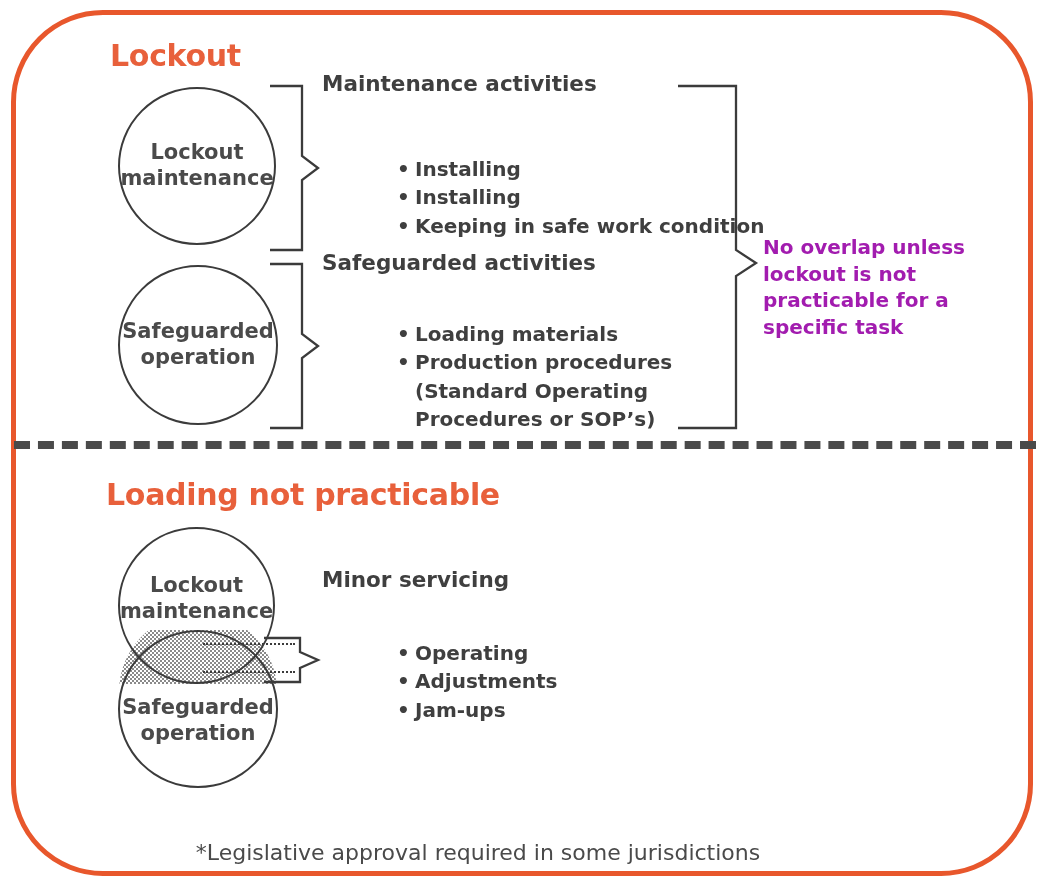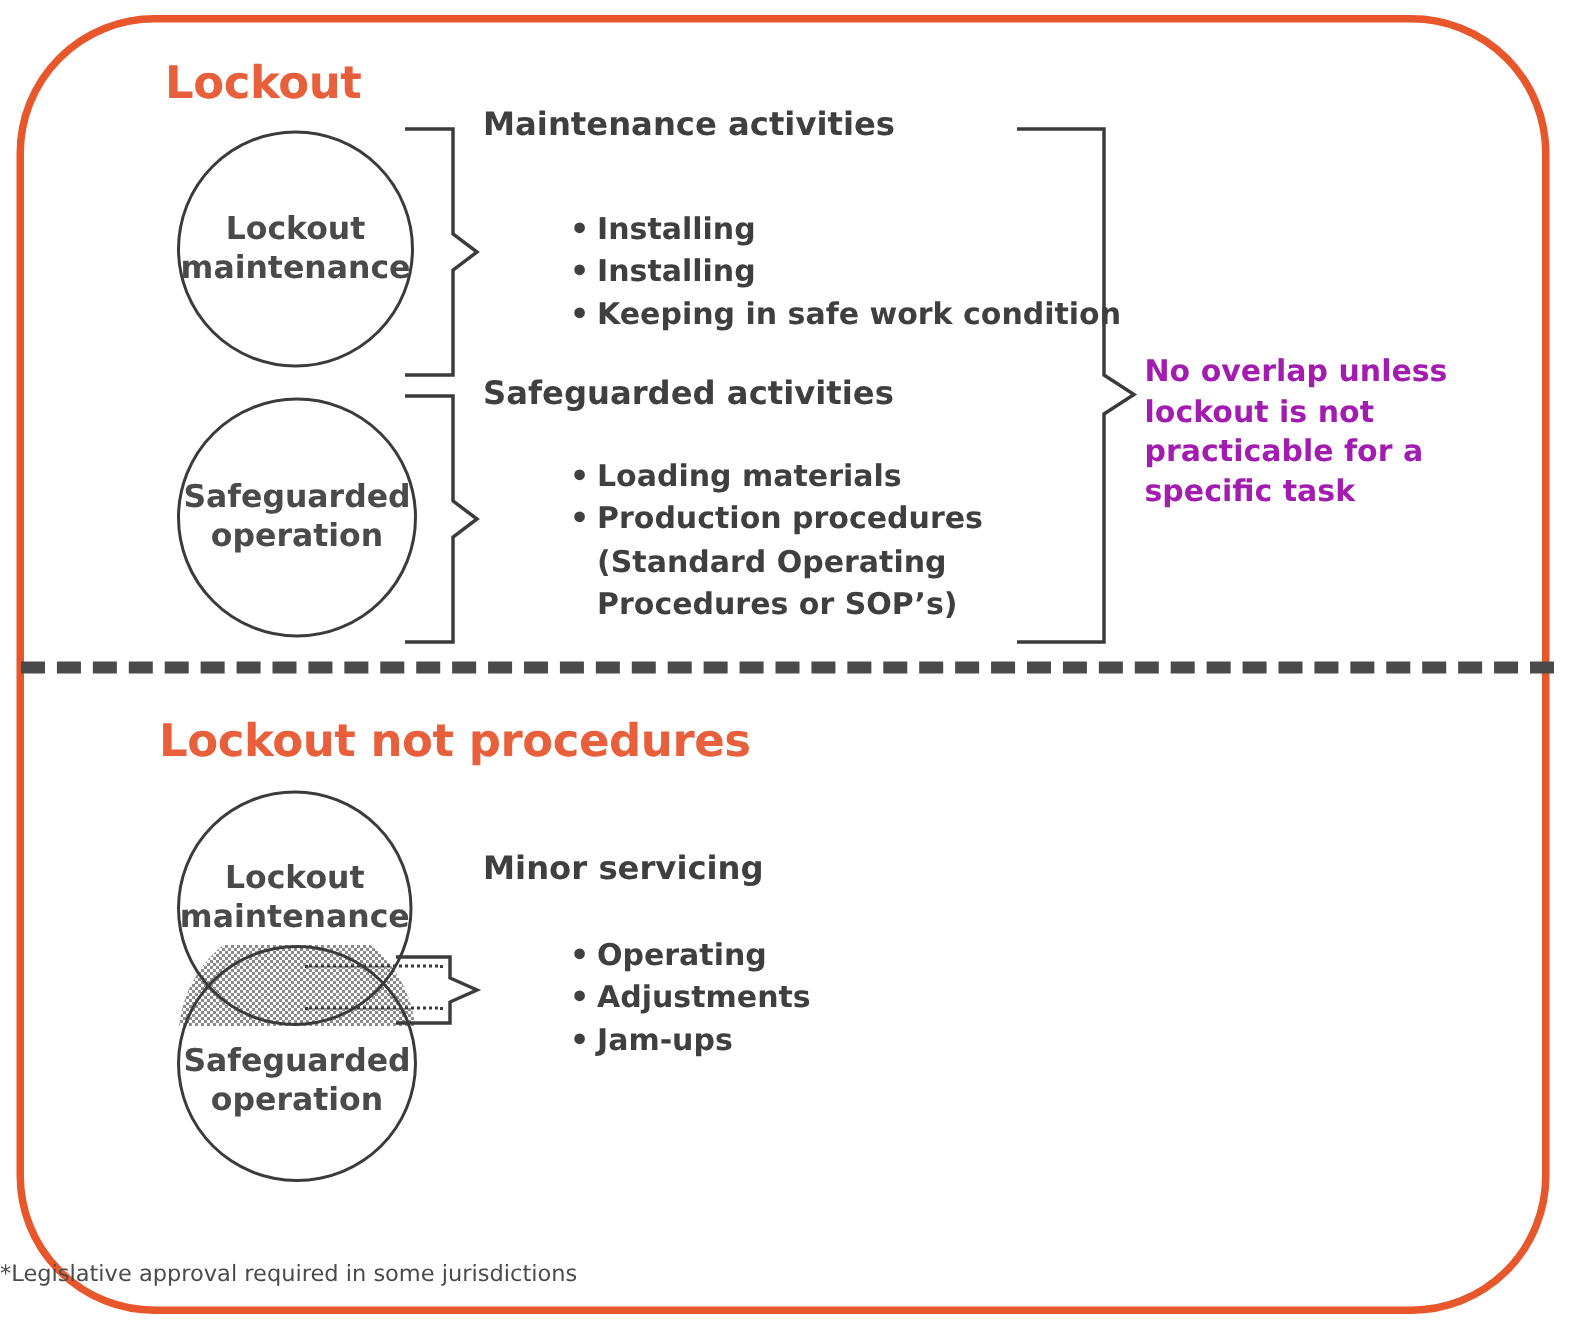--- a/index.html
+++ b/index.html
@@ -95,21 +95,21 @@
   
   .block-title {
     position: absolute;
     color: #3f3f3f;
     font-weight: bold;
     font-size: 21.5px;
     white-space: nowrap;
   }
   .bullets {
     position: absolute;
-    margin: 0;
+    margin: 17px;
     padding: 0;
     list-style: none;
     color: #3f3f3f;
     font-weight: bold;
     font-size: 20px;
     line-height: 1.42;
   }
   .bullets li {
     position: relative;
     padding-left: 20px;
@@ -149,22 +149,23 @@
     width: 1022px;
     height: 0;
     border-top: 8px dashed #4a4a4a;
   }
 
   #footnote {
     position: absolute;
     left: 0;
     top: 840px;
     width: 956px;
+    text-align: center;
     color: #4a4a4a;
-    font-size: 15px;
+    font-size: 22px;
     font-weight: normal;
   }
 </style>
 </head>
 <body>
 
 <div id="page">
 
   <div id="frame"></div>
 
@@ -210,21 +211,21 @@
     <li>Loading materials</li>
     <li>Production procedures
 (Standard Operating
 Procedures or SOP’s)</li>
   </ul>
 
   <div id="note-overlap">No overlap unless lockout is not practicable for a specific task</div>
 
   <div id="divider"></div>
 
-  <div class="sec-heading" id="heading-notprac">Lockout not procedures</div>
+  <div class="sec-heading" id="heading-notprac">Loading not practicable</div>
 
   <svg id="overlap-lens" width="160" height="54" viewBox="0 0 160 54">
     <defs>
       <pattern id="checkerHatch" width="4" height="4" patternUnits="userSpaceOnUse">
         <rect x="0" y="0" width="4" height="4" fill="#ffffff"></rect>
         <rect x="0" y="0" width="2" height="2" fill="#8a8a8a"></rect>
         <rect x="2" y="2" width="2" height="2" fill="#8a8a8a"></rect>
       </pattern>
     </defs>
     <path d="M1.5 53 A79 79 0 0 1 158.5 53 A79 79 0 0 1 1.5 53 Z" fill="url(#checkerHatch)" stroke="none"></path>

